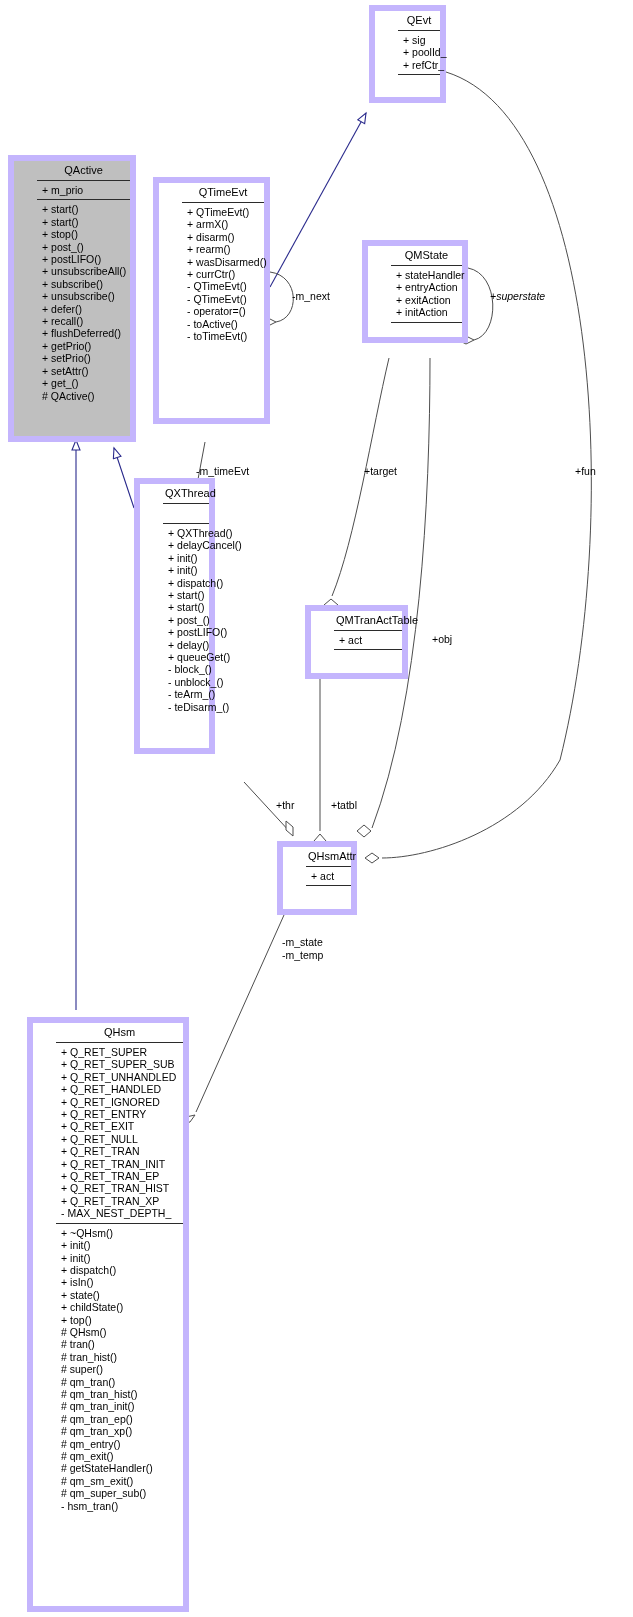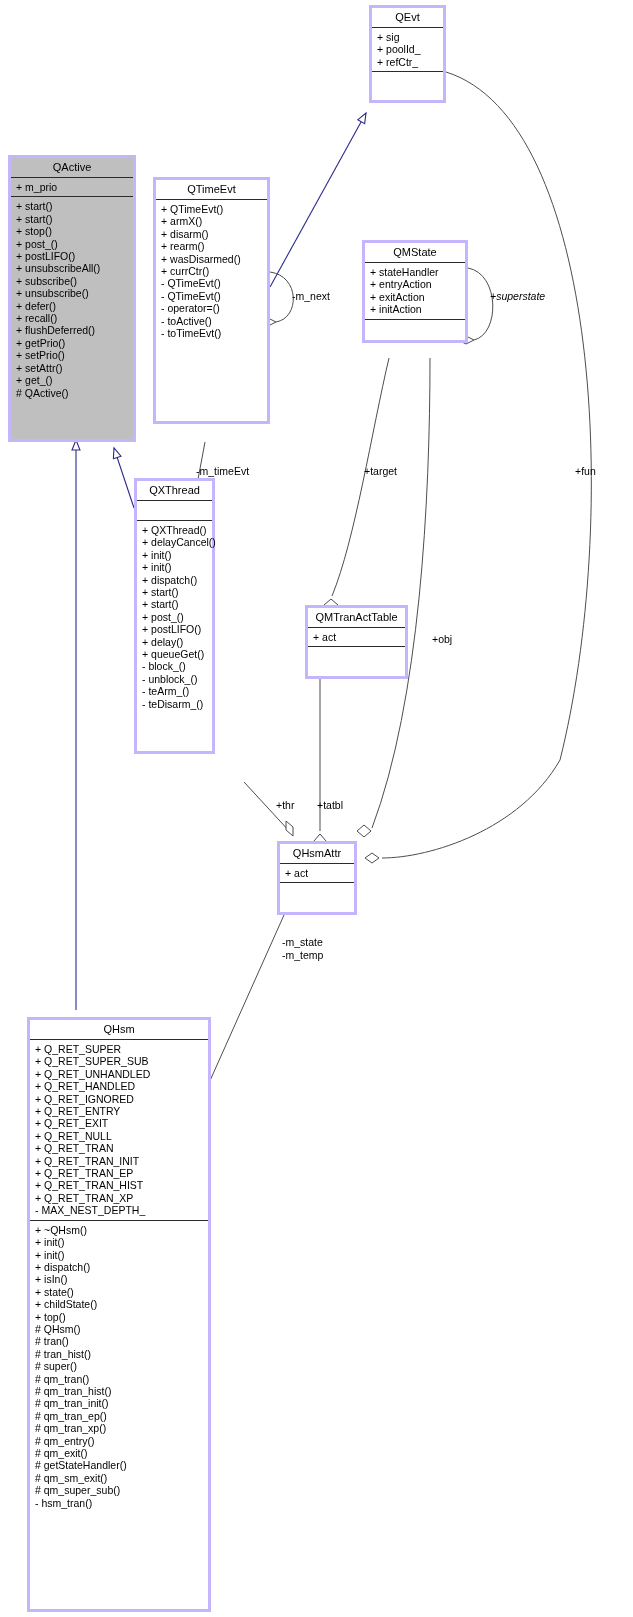--- a/index.html
+++ b/index.html
@@ -1,21 +1,21 @@
 <!DOCTYPE html>
 <html><head>
 <meta charset="utf-8">
 <style>
   html,body{margin:0;padding:0;background:#ffffff;}
   body{width:633px;height:1617px;position:relative;overflow:hidden;
        font-family:"Liberation Sans","DejaVu Sans",sans-serif;}
   #stage{position:absolute;left:0;top:0;width:633px;height:1617px;}
   svg.edges{position:absolute;left:0;top:0;width:633px;height:1617px;pointer-events:none;}
 
-  .uml{position:absolute;border:3px solid #c4b5fd;background:#ffffff;box-sizing:border-box;}
+  .uml{position:absolute;border:6px solid #c4b5fd;background:#ffffff;box-sizing:border-box;padding-left:23px;}
   .uml.filled{background:#bfbfbf;}
   .uml .title{font-size:11px;text-align:center;padding:3px 2px 4px 2px;
               border-bottom:1px solid #2b2b2b;line-height:12px;color:#000;}
   .uml .compartment{border-bottom:1px solid #2b2b2b;padding:3px 4px 3px 5px;}
   .uml .compartment:last-child{border-bottom:none;}
   .uml .compartment.empty{min-height:13px;padding:3px 4px;}
   .uml .row{font-size:10.5px;line-height:12.4px;white-space:nowrap;color:#000;}
 
   .edgelabel{position:absolute;font-size:10.5px;line-height:11.5px;color:#000;white-space:pre;}
 </style>
@@ -183,21 +183,21 @@
   </div>
 
   <div class="uml" style="left:277px;top:841px;width:80px;height:74px;">
     <div class="title">QHsmAttr</div>
     <div class="compartment">
       <div class="row">+ act</div>
     </div>
     <div class="compartment empty"></div>
   </div>
 
-  <div class="uml" style="left:27px;top:1017px;width:184px;height:595px;">
+  <div class="uml" style="left:27px;top:1017px;width:162px;height:595px;">
     <div class="title">QHsm</div>
     <div class="compartment">
       <div class="row">+ Q_RET_SUPER</div>
       <div class="row">+ Q_RET_SUPER_SUB</div>
       <div class="row">+ Q_RET_UNHANDLED</div>
       <div class="row">+ Q_RET_HANDLED</div>
       <div class="row">+ Q_RET_IGNORED</div>
       <div class="row">+ Q_RET_ENTRY</div>
       <div class="row">+ Q_RET_EXIT</div>
       <div class="row">+ Q_RET_NULL</div>
@@ -242,19 +242,19 @@
   <div class="edgelabel" style="left:196px;top:466px;">-m_timeEvt</div>
 
   <div class="edgelabel" style="left:364px;top:466px;">+target</div>
 
   <div class="edgelabel" style="left:575px;top:466px;">+fun</div>
 
   <div class="edgelabel" style="left:432px;top:634px;">+obj</div>
 
   <div class="edgelabel" style="left:276px;top:800px;">+thr</div>
 
-  <div class="edgelabel" style="left:317px;top:800px;">+tatbl</div>
+  <div class="edgelabel" style="left:331px;top:800px;">+tatbl</div>
 
   <div class="edgelabel" style="left:282px;top:937px;">-m_state</div>
 
   <div class="edgelabel" style="left:282px;top:950px;">-m_temp</div>
 
 </div>
 
 </body></html>

